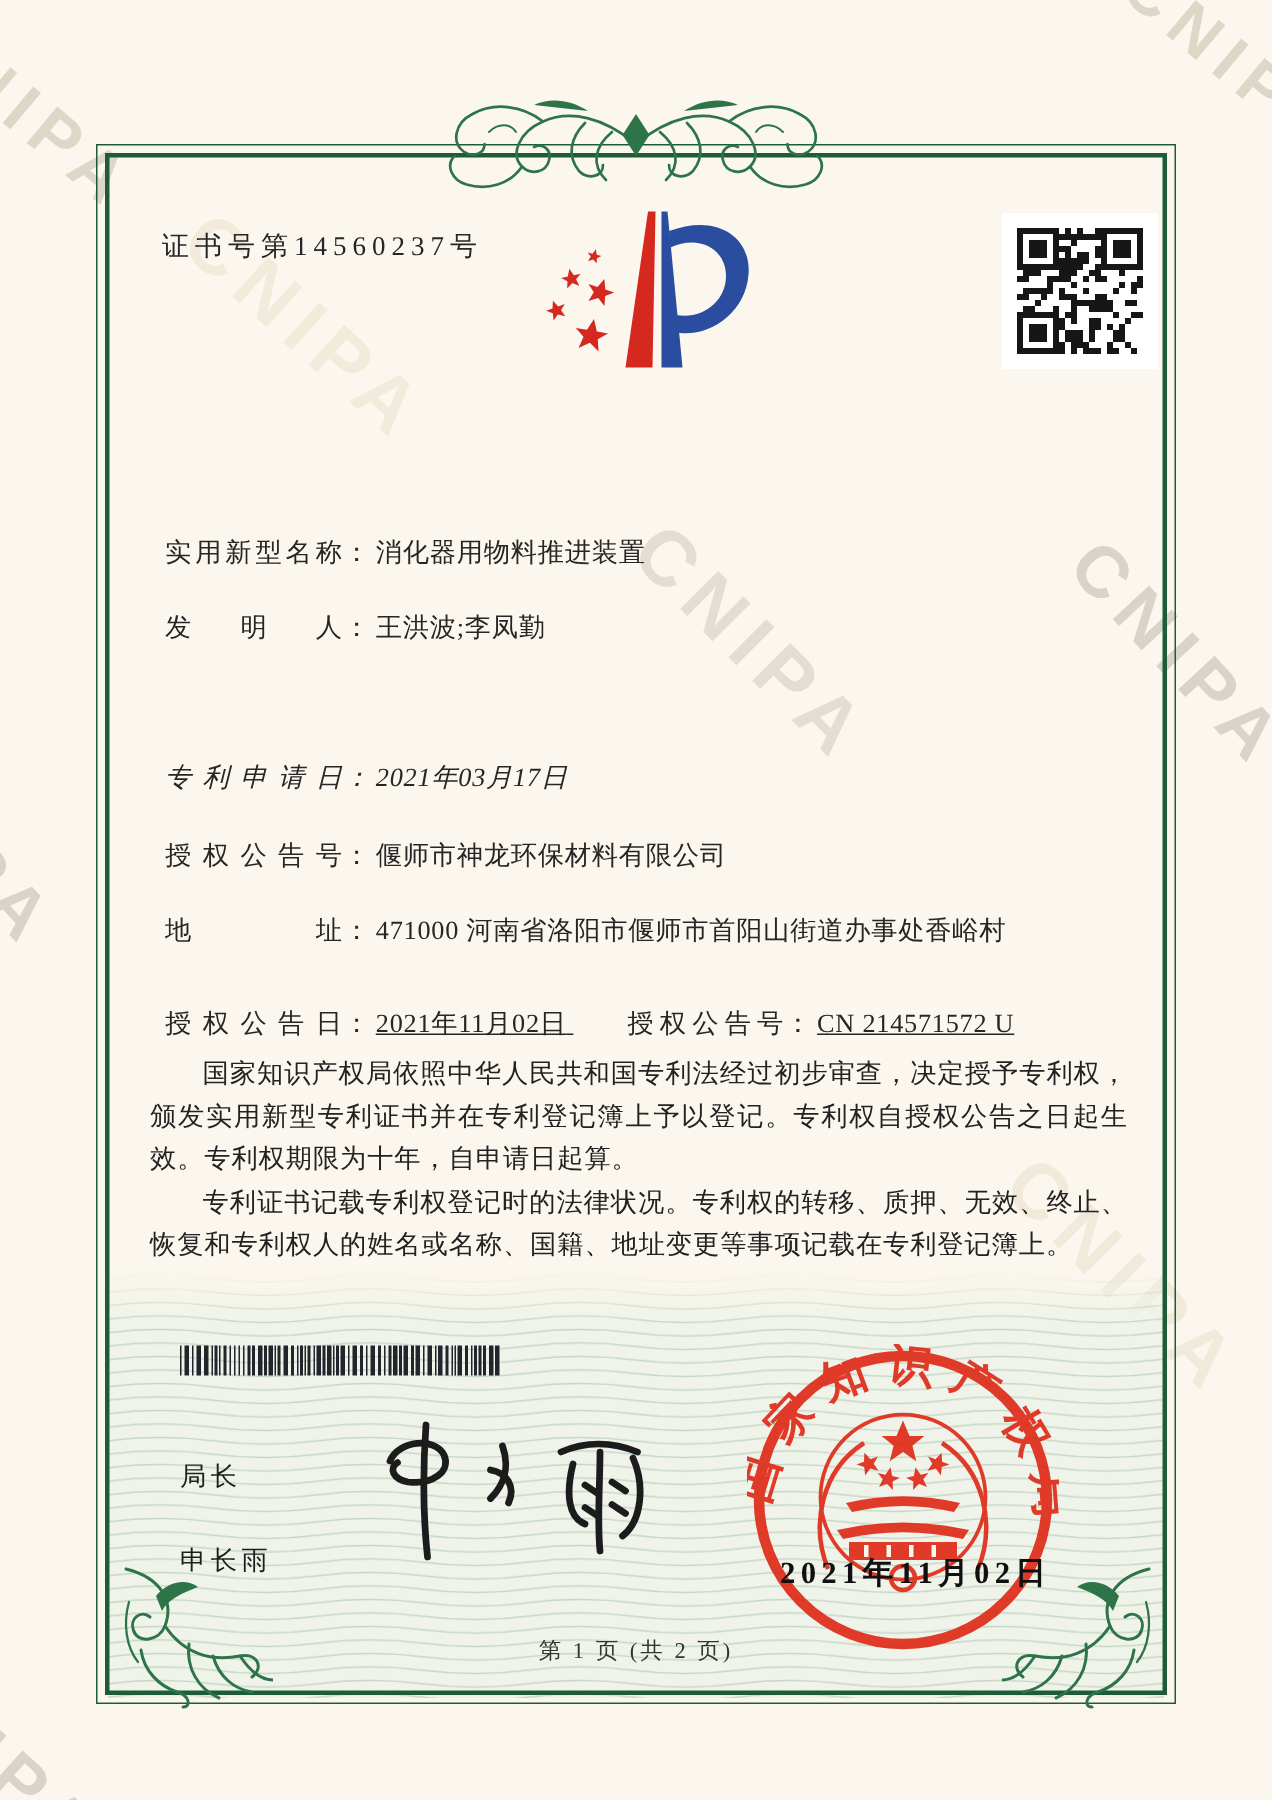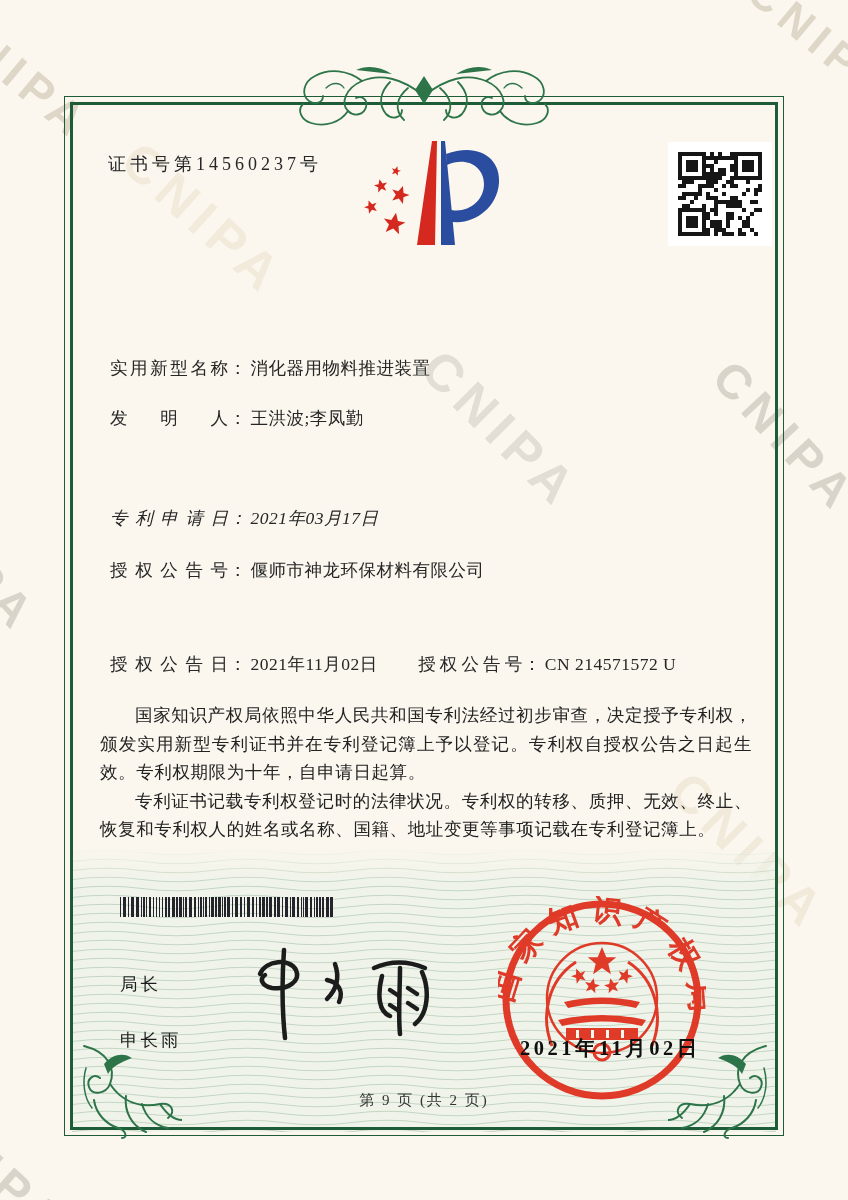--- a/index.html
+++ b/index.html
@@ -68,21 +68,21 @@
   .title{
     position:absolute;left:0;top:250px;width:100%;text-align:center;
     font-size:41px;font-weight:bold;letter-spacing:13px;color:#141414;text-indent:13px;
   }
 
   .frow{position:absolute;left:110px;font-size:17.5px;color:#262626;white-space:nowrap;}
   .flabel{display:inline-block;width:118px;text-align:justify;text-align-last:justify;vertical-align:top;}
   .fcolon{display:inline-block;margin:0 4px 0 1px;}
   .fvalue{letter-spacing:.5px;}
   .r0{top:356px;} .r1{top:406px;} .r2{top:456px;} .r3{top:506px;font-style:italic;}
-  .r4{top:558px;} .r5{top:608px;} .r6{top:652px;}
+  .r4{top:558px;} .r5{top:608px;} .r6{top:670px;text-decoration:underline;}
   .fgroup2{margin-left:36px;}
   .fgroup2 .flabel{width:104px;}
 
   .paras{position:absolute;left:100px;top:701px;width:652px;font-size:17.5px;
     line-height:1.63;letter-spacing:.6px;color:#222;text-align:justify;}
   .paras p{text-indent:2em;}
 
   .barcode{position:absolute;left:120px;top:897px;height:20px;display:flex;align-items:stretch;}
   .barcode b{display:block;background:#24242c;}
   .barcode s{display:block;}
@@ -648,20 +648,23 @@
       <span class="flabel">实用新型名称</span><span class="fcolon">：</span><span class="fvalue">消化器用物料推进装置</span>
     </div>
     <div class="frow r1">
       <span class="flabel">发明人</span><span class="fcolon">：</span><span class="fvalue">王洪波;李凤勤</span>
     </div>
     <div class="frow r3">
       <span class="flabel">专利申请日</span><span class="fcolon">：</span><span class="fvalue">2021年03月17日</span>
     </div>
     <div class="frow r4">
       <span class="flabel">授权公告号</span><span class="fcolon">：</span><span class="fvalue">偃师市神龙环保材料有限公司</span>
+    </div>
+    <div class="frow r5">
+      <span class="flabel">地址</span><span class="fcolon">：</span><span class="fvalue">471000 河南省洛阳市偃师市首阳山街道办事处香峪村</span>
     </div>
     <div class="frow r6">
       <span>
         <span class="flabel">授权公告日</span><span class="fcolon">：</span><span class="fvalue">2021年11月02日</span>
       </span>
       <span class="fgroup2">
         <span class="flabel">授权公告号</span><span class="fcolon">：</span><span class="fvalue">CN 214571572 U</span>
       </span>
     </div>
 
@@ -841,16 +844,16 @@
         </g>
         <g class="seal-stroke" fill="none">
           <circle cx="104" cy="156" r="8" stroke-width="3"></circle>
           <path d="M54 150 C42 120 50 84 78 66" stroke-width="3"></path>
           <path d="M154 150 C166 120 158 84 130 66" stroke-width="3"></path>
         </g>
       </g>
     </svg>
     <div class="seal-date">2021年11月02日</div>
 
-    <div class="page-indicator">第 9 页 (共 2 页)</div>
+    <div class="page-indicator">第 1 页 (共 2 页)</div>
   </div>
 
 </div>
 
 </body></html>

